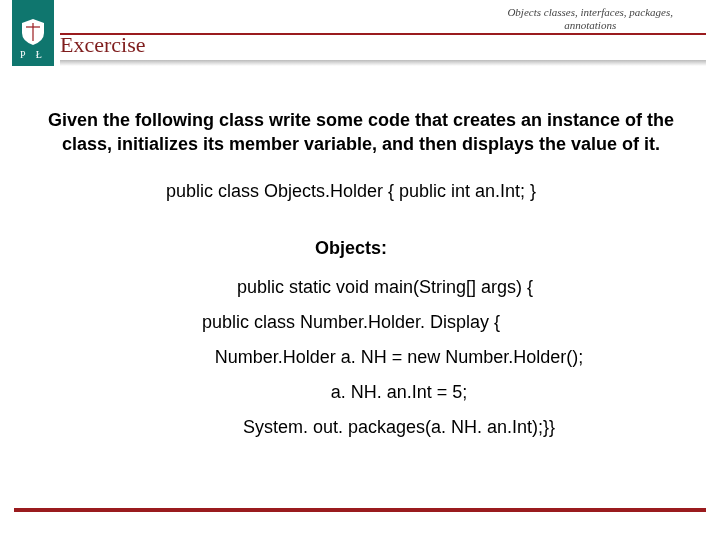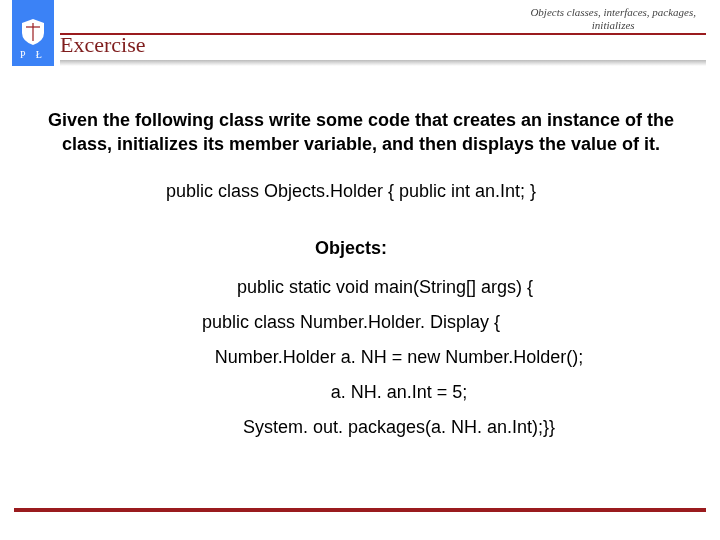--- a/index.html
+++ b/index.html
@@ -14,42 +14,42 @@
   .header {
     position: relative;
     height: 66px;
   }
   .logo-block {
     position: absolute;
     left: 12px;
     top: 0;
     width: 42px;
     height: 66px;
-    background: #3b82f6;
+    background: #0f766e;
     display: flex;
     flex-direction: column;
     align-items: center;
     justify-content: flex-end;
     padding-bottom: 6px;
   }
   .logo-shield {
     width: 30px;
     height: 30px;
     position: relative;
     margin-bottom: 2px;
   }
   .logo-letters {
     color: #fff;
     font-size: 10px;
     letter-spacing: 4px;
     font-family: serif;
   }
   .topic {
     position: absolute;
-    right: 24px;
+    right: 47px;
     top: 6px;
     font-size: 11px;
     font-style: italic;
     font-family: Georgia, 'Times New Roman', serif;
     color: #444;
     text-align: center;
     line-height: 1.15;
   }
   .title-wrap {
     position: absolute;
@@ -123,21 +123,21 @@
     <svg class="logo-shield" viewBox="0 0 30 30">
       <path d="M15 2 L26 6 L26 16 Q26 24 15 28 Q4 24 4 16 L4 6 Z" fill="#fff"></path>
       <path d="M15 6 L15 24" stroke="#9a1b1e" stroke-width="1.2"></path>
       <path d="M8 10 L22 10" stroke="#9a1b1e" stroke-width="1.2"></path>
     </svg>
     <div class="logo-letters">P Ł</div>
   </div>
   <div class="rule-top"></div>
   <div class="topic">
     <span>Objects classes, interfaces, packages,</span><br>
-    <span>initializes</span>
+    <span>annotations</span>
   </div>
   <div class="title-wrap">
     <div class="title">Excercise</div>
   </div>
   <div class="rule-fade"></div>
 </div>
 
 <div class="content">
   <p class="prompt">Given the following class write some code that creates an instance of the class, initializes its member variable, and then displays the value of it.</p>
   <p class="code1">public class Objects.Holder { public int an.Int; }</p>

